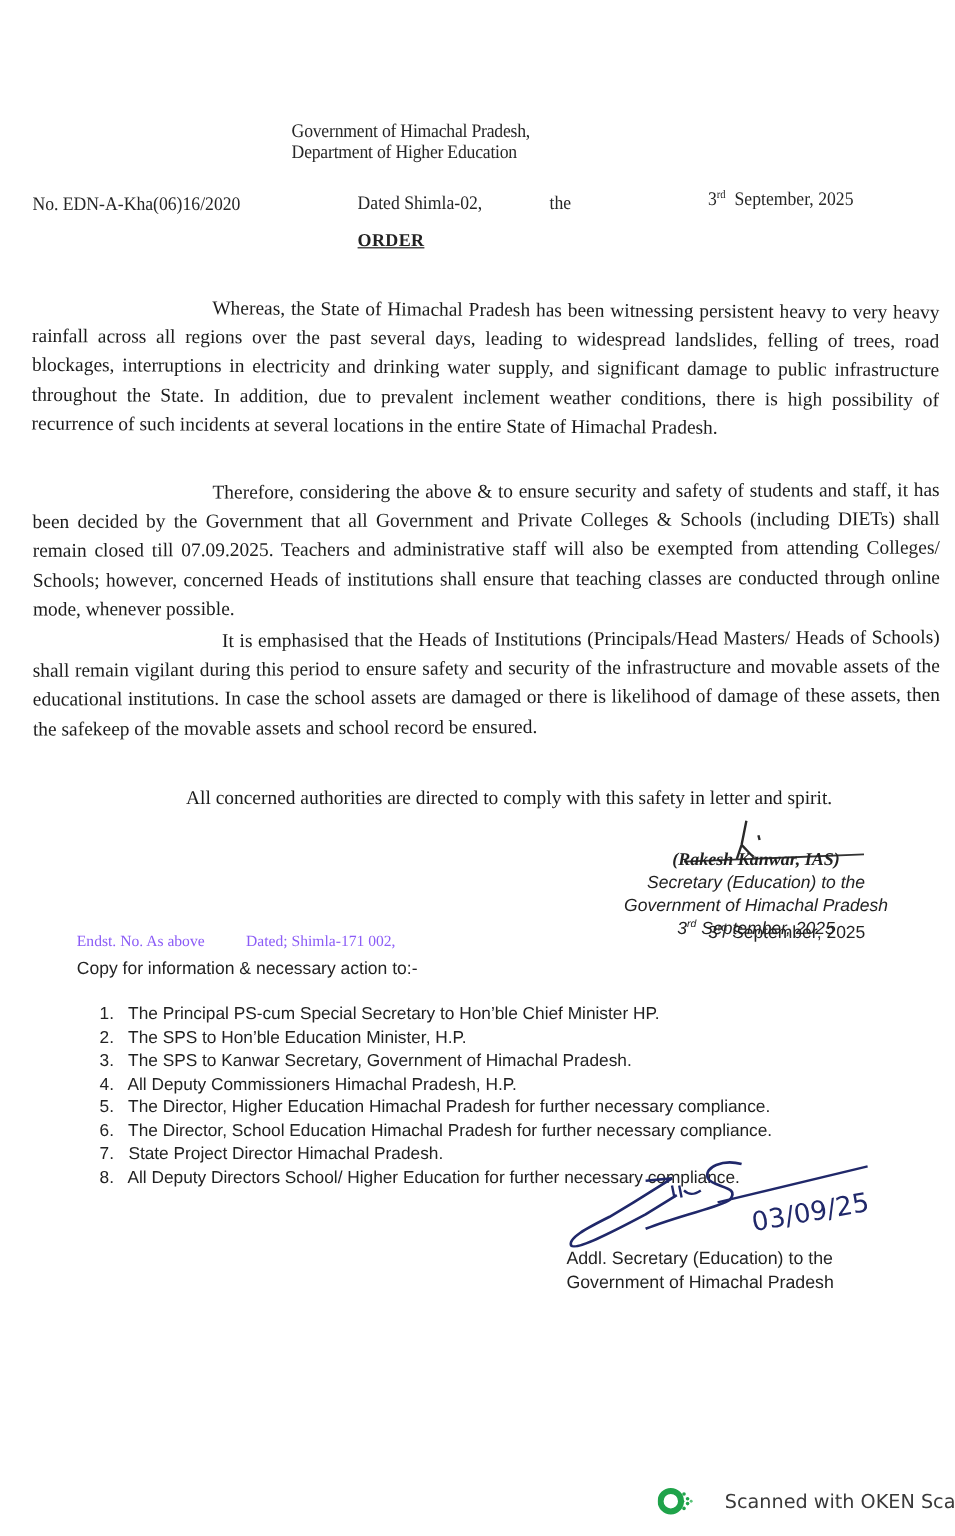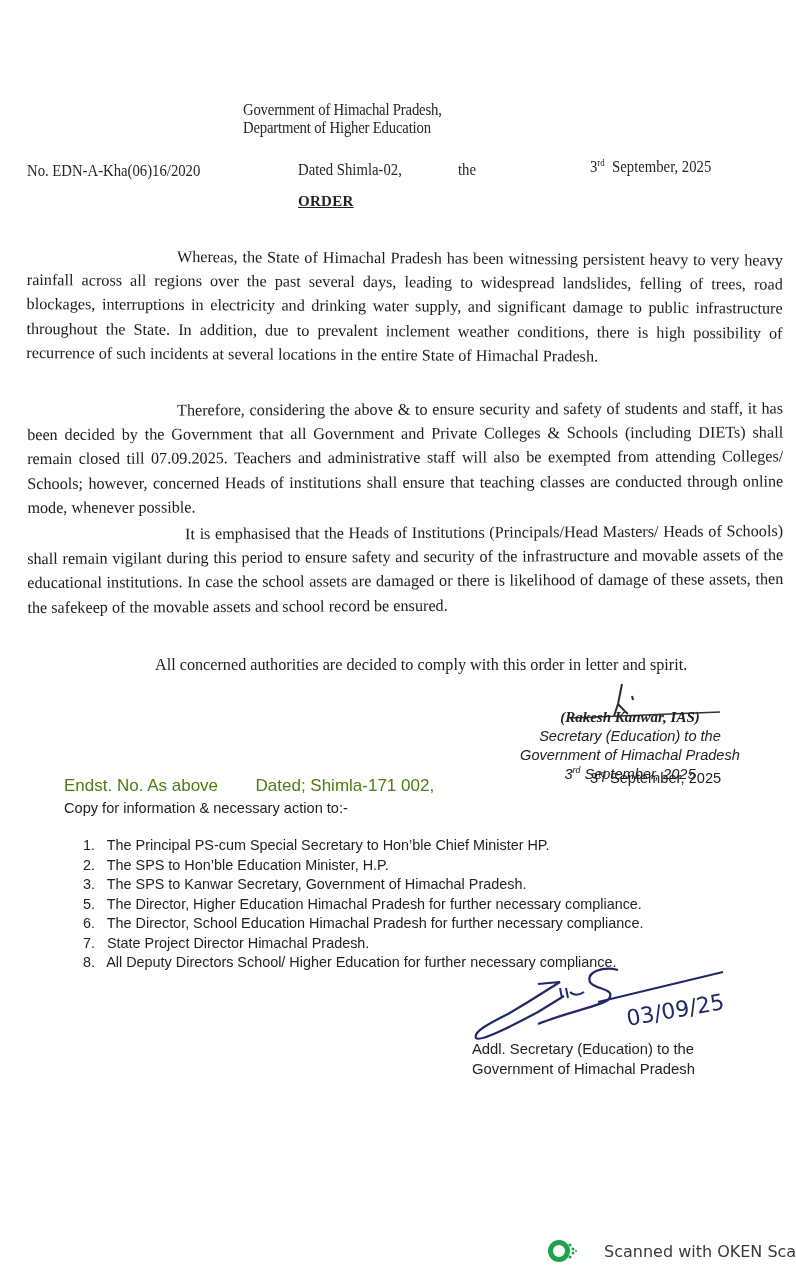--- a/index.html
+++ b/index.html
@@ -22,21 +22,21 @@
     .body-text .ind { display: inline-block; width: 150px; }
     .p1 { top: 244px; transform: rotate(0.35deg); transform-origin: left top; }
     .p2 { top: 399px; transform: rotate(-0.2deg); transform-origin: left top; }
     .p3 { top: 523px; transform: rotate(-0.3deg); transform-origin: left top; }
     .p4 { top: 656px; left: 155px; width: 620px; text-align: left; font-family: "Liberation Serif", serif; font-size: 16.2px; position: absolute; color:#1c1c1c; }
 
     .sig-block { position: absolute; left: 500px; top: 708px; width: 260px; text-align: center;
       font-family: "Liberation Sans", sans-serif; font-size: 14.6px; line-height: 19px; color: #222; font-style: italic; }
     .sig-name { font-family: "Liberation Serif", serif; font-weight: bold; font-size: 15px; }
 
-    .endst { position: absolute; left: 64px; top: 776px; font-family: Liberation Sans, sans-serif; font-size: 17px; color:#4d7c0f; }
+    .endst { position: absolute; left: 64px; top: 776px; font-family: Liberation Serif, serif; font-size: 13px; color:#8b5cf6; }
     .endst-date { position: absolute; left: 590px; top: 770px; font-family: "Liberation Sans", sans-serif; font-size: 14.6px; color:#222; }
     .copy-line { position: absolute; left: 64px; top: 800px; font-family: "Liberation Sans", sans-serif; font-size: 14.6px; color:#222; }
 
     .cc-list { position: absolute; left: 67px; top: 820px; margin: 16px; padding: 0; list-style: none;
       font-family: "Liberation Sans", sans-serif; font-size: 14.4px; line-height: 19.5px; color: #222; }
     .cc-list li { white-space: nowrap; }
     .cc-list .num { display: inline-block; width: 20px; }
 
     .addl { position: absolute; left: 472px; top: 1039px; font-family: "Liberation Sans", sans-serif; font-size: 14.8px; line-height: 20px; color:#222; }
 
@@ -59,21 +59,21 @@
   <div class="abs refline" style="left:458px; top:161px;">the</div>
   <div class="abs refline" style="left:590px; top:158px;">
     <span>3</span><span class="sup">rd</span>&nbsp; <span>September, 2025</span>
   </div>
 
   <div class="abs order-title" style="left:298px; top:193px;">ORDER</div>
 
   <div class="body-text p1"><span class="ind"></span><span>Whereas, the State of Himachal Pradesh has been witnessing persistent heavy to very heavy rainfall across all regions over the past several days, leading to widespread landslides, felling of trees, road blockages, interruptions in electricity and drinking water supply, and significant damage to public infrastructure throughout the State. In addition, due to prevalent inclement weather conditions, there is high possibility of recurrence of such incidents at several locations in the entire State of Himachal Pradesh.</span></div>
   <div class="body-text p2"><span class="ind"></span><span>Therefore, considering the above &amp; to ensure security and safety of students and staff, it has been decided by the Government that all Government and Private Colleges &amp; Schools (including DIETs) shall remain closed till 07.09.2025. Teachers and administrative staff will also be exempted from attending Colleges/ Schools; however, concerned Heads of institutions shall ensure that teaching classes are conducted through online mode, whenever possible.</span></div>
   <div class="body-text p3"><span class="ind" style="width:158px"></span><span>It is emphasised that the Heads of Institutions (Principals/Head Masters/ Heads of Schools) shall remain vigilant during this period to ensure safety and security of the infrastructure and movable assets of the educational institutions. In case the school assets are damaged or there is likelihood of damage of these assets, then the safekeep of the movable assets and school record be ensured.</span></div>
-  <div class="p4">All concerned authorities are decided to comply with this order in letter and spirit.</div>
+  <div class="p4">All concerned authorities are directed to comply with this safety in letter and spirit.</div>
 
   <svg class="abs" style="left:570px; top:682px;" width="160" height="40">
     <path d="M52 2 L48 22 L44 34 M48 22 C52 26 55 30 58 32" stroke="#2a2a2a" stroke-width="2" fill="none"></path>
     <path d="M62 14 L63 18" stroke="#2a2a2a" stroke-width="2"></path>
     <path d="M0 36 L150 30" stroke="#333" stroke-width="1.6" fill="none"></path>
   </svg>
 
   <div class="sig-block">
     <div class="sig-name">(Rakesh Kanwar, IAS)</div>
     <div>Secretary (Education) to the</div>
@@ -88,20 +88,21 @@
   </div>
   <div class="endst-date">
     <span>3</span><span class="sup">rd</span> <span>September, 2025</span>
   </div>
   <div class="copy-line">Copy for information &amp; necessary action to:-</div>
 
   <ul class="cc-list">
     <li><span class="num">1.</span> <span>The Principal PS-cum Special Secretary to Hon’ble Chief Minister HP.</span></li>
     <li><span class="num">2.</span> <span>The SPS to Hon’ble Education Minister, H.P.</span></li>
     <li><span class="num">3.</span> <span>The SPS to Kanwar Secretary, Government of Himachal Pradesh.</span></li>
+    <li><span class="num">4.</span> <span>All Deputy Commissioners Himachal Pradesh, H.P.</span></li>
     <li><span class="num">5.</span> <span>The Director, Higher Education Himachal Pradesh for further necessary compliance.</span></li>
     <li><span class="num">6.</span> <span>The Director, School Education Himachal Pradesh for further necessary compliance.</span></li>
     <li><span class="num">7.</span> <span>State Project Director Himachal Pradesh.</span></li>
     <li><span class="num">8.</span> <span>All Deputy Directors School/ Higher Education for further necessary compliance.</span></li>
   </ul>
 
   <svg class="abs" style="left:468px; top:962px;" width="300" height="80">
     <path d="M70 22 L92 20 L60 40 L40 52 C20 62 5 70 8 76 C12 80 40 66 70 50 L96 34" stroke="#20286a" stroke-width="2.2" fill="none"></path>
     <path d="M92 26 L94 36 M98 26 L100 36 M102 30 C106 34 110 34 116 30" stroke="#20286a" stroke-width="2" fill="none"></path>
     <path d="M150 8 C135 4 118 10 122 20 C126 28 150 26 140 38 C132 44 100 50 70 62" stroke="#20286a" stroke-width="2.2" fill="none"></path>

